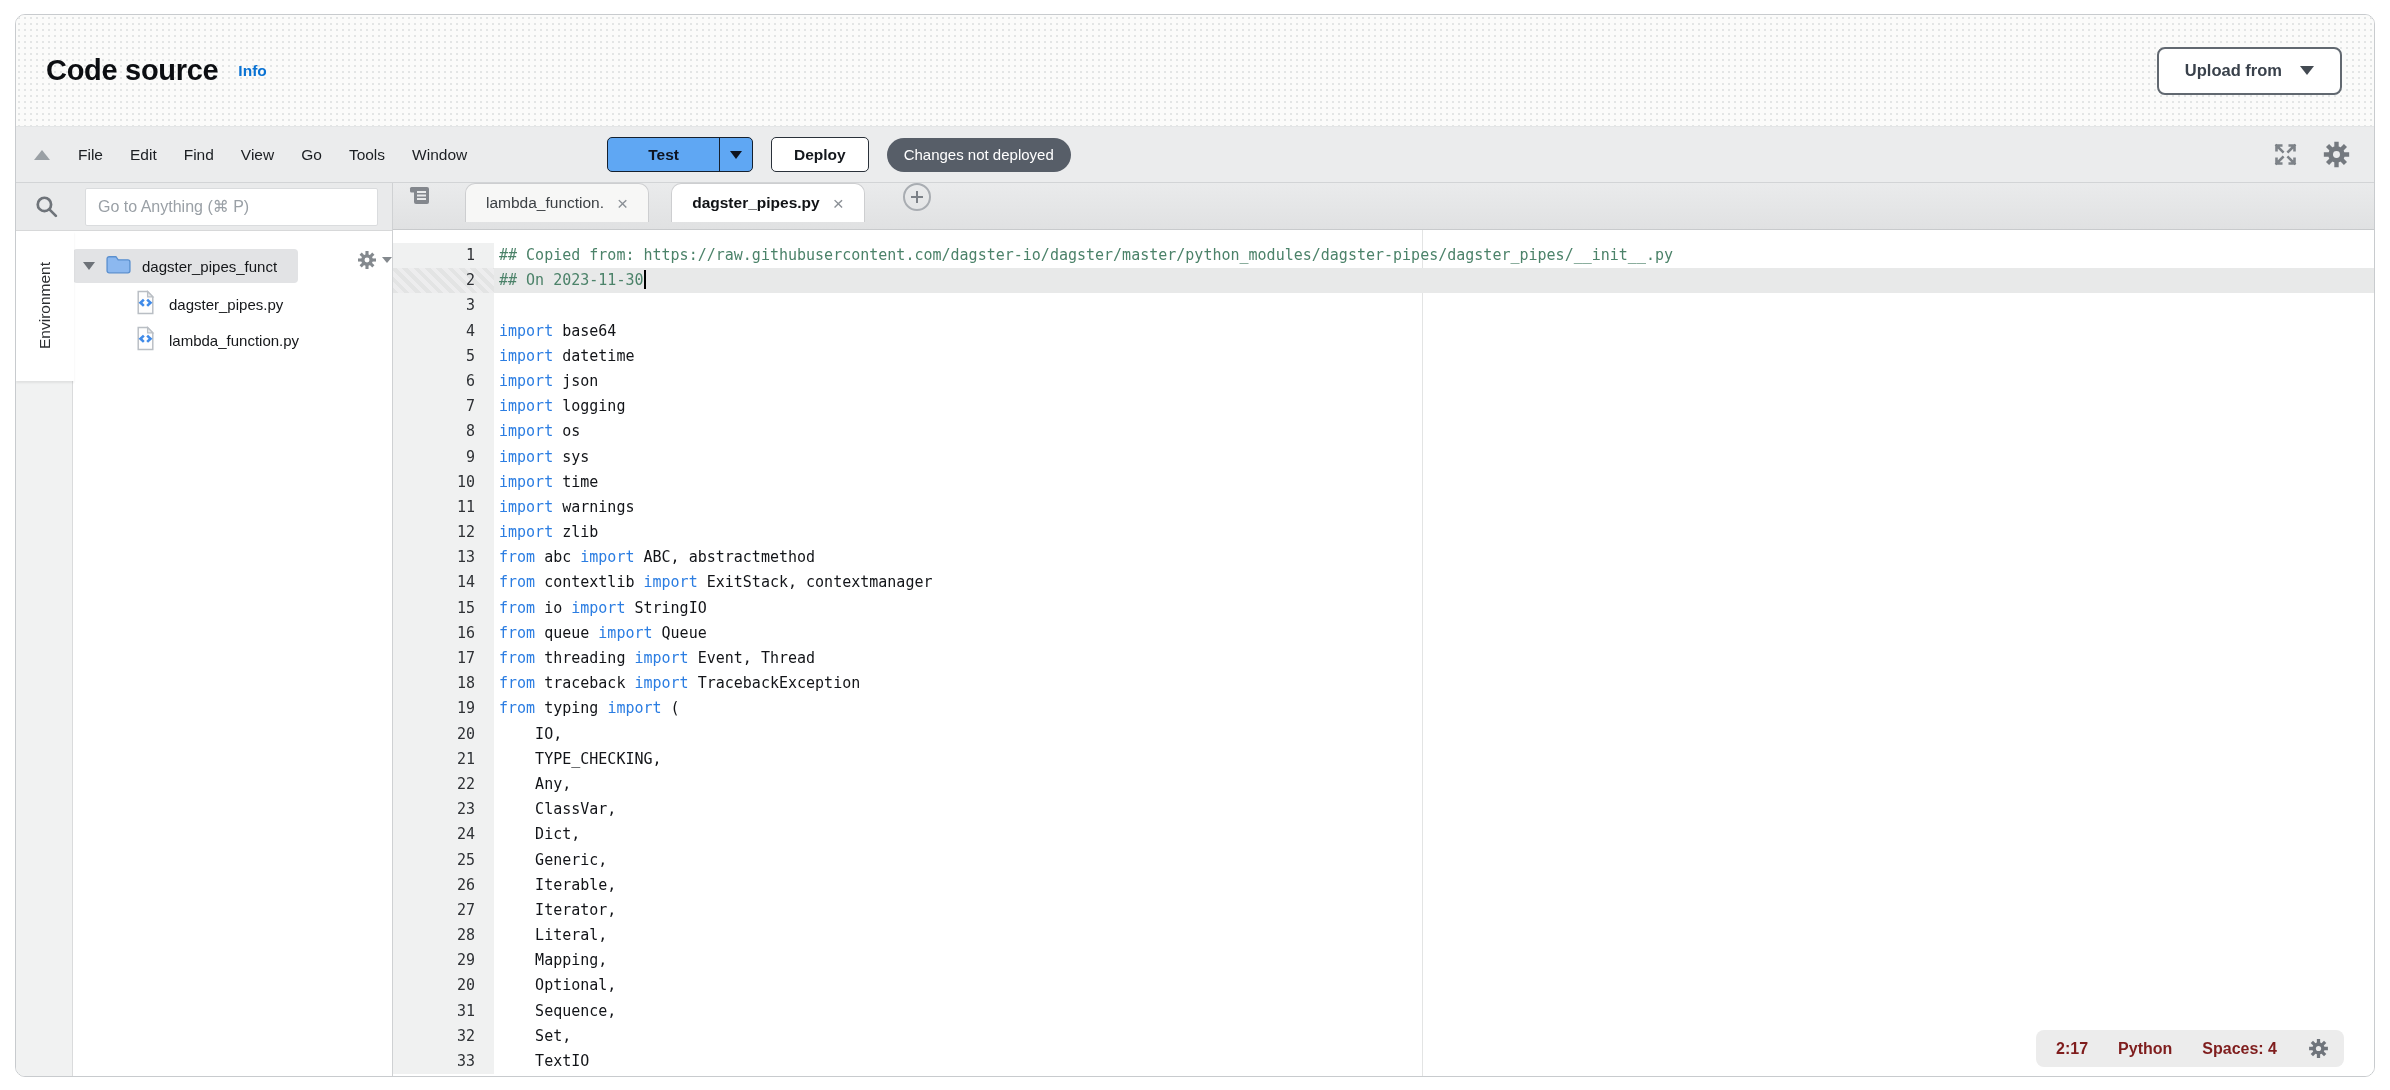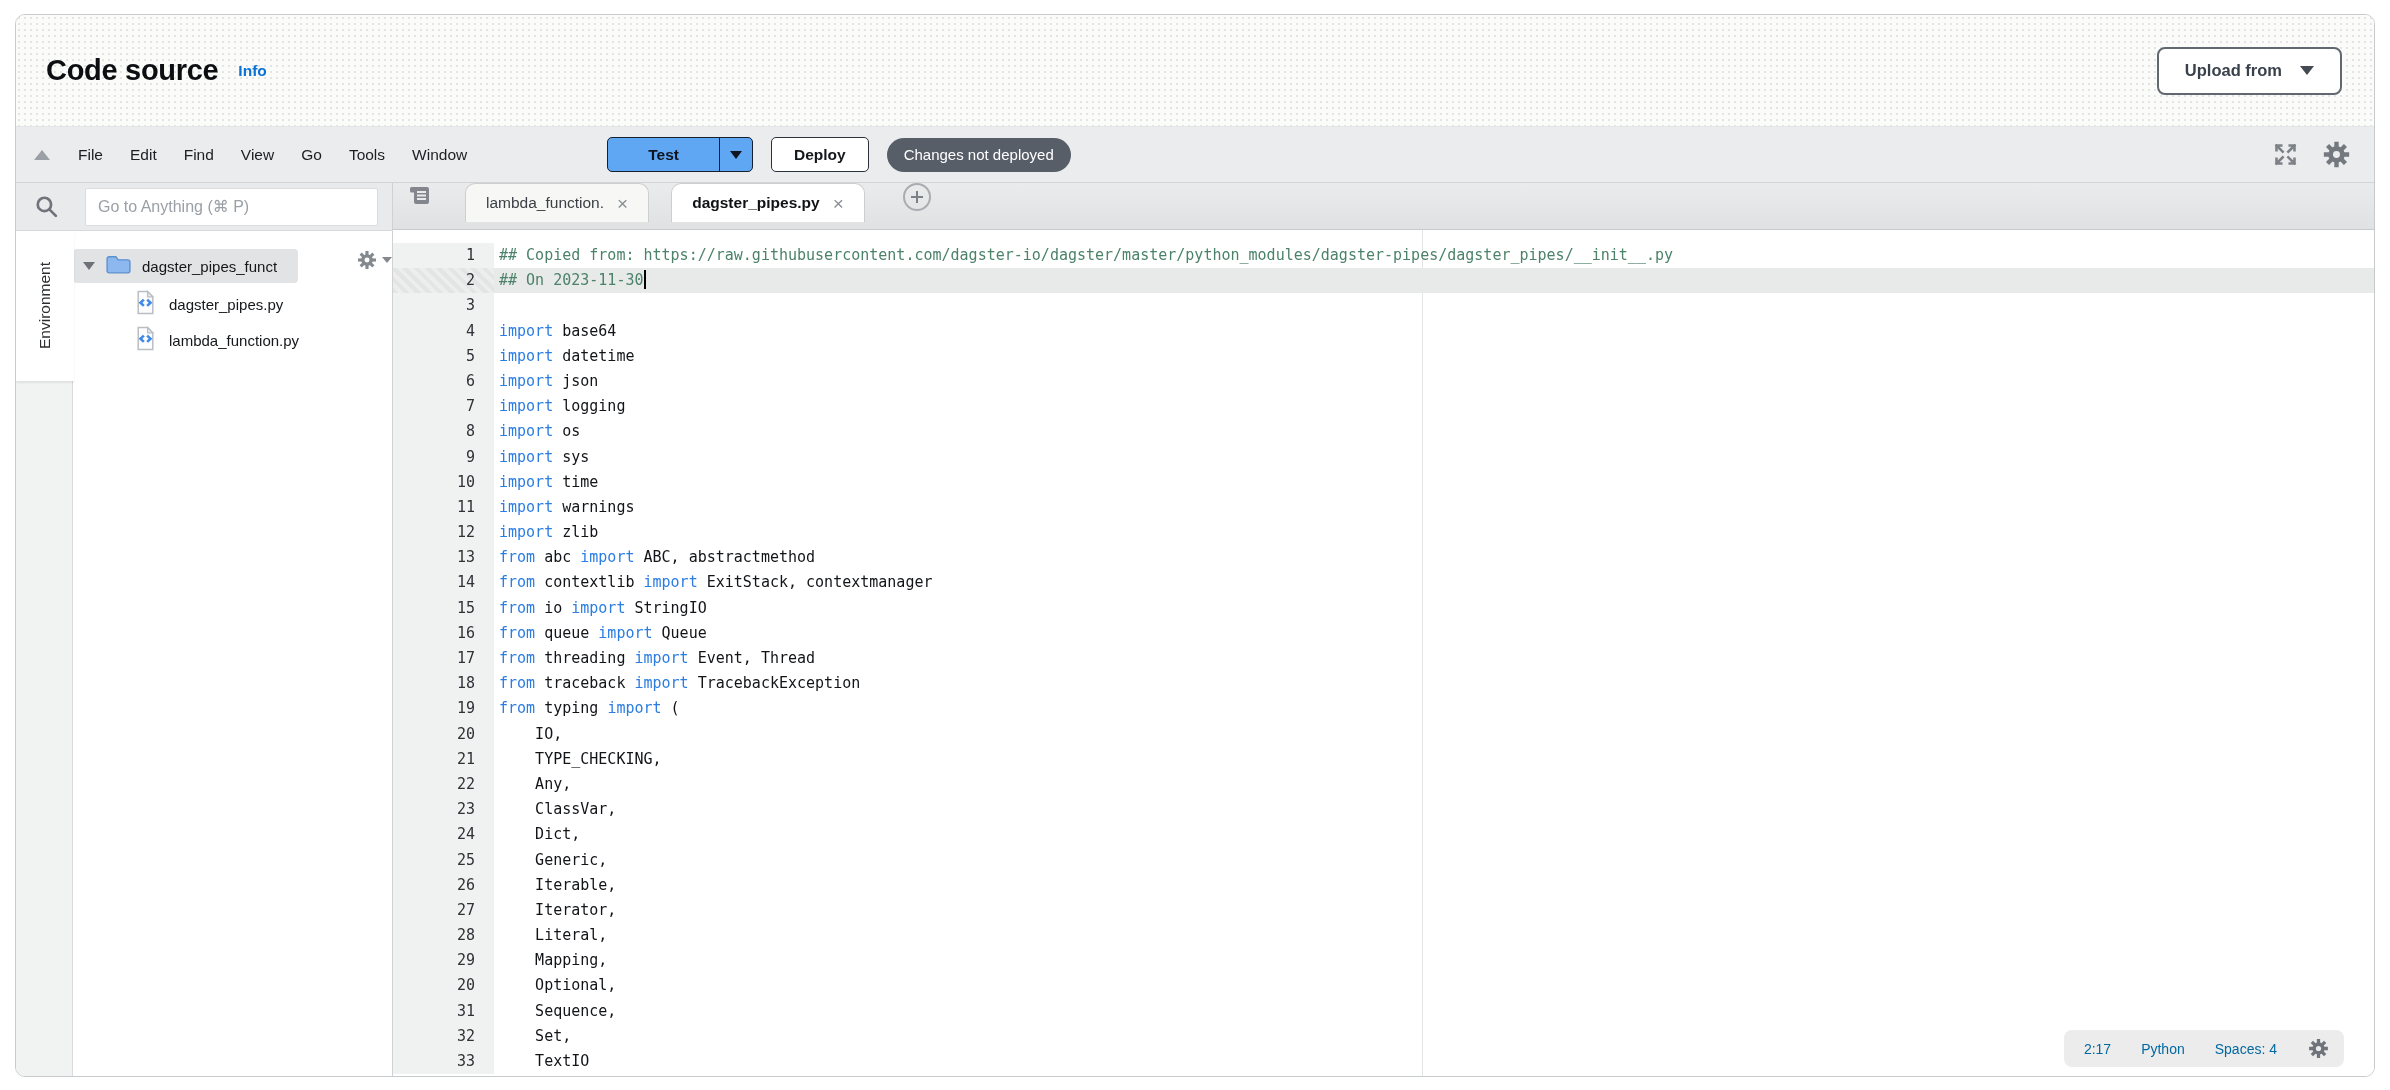--- a/index.html
+++ b/index.html
@@ -132,21 +132,21 @@
   .code { flex:1; white-space:pre; padding-left:5px; color:var(--plain); }
   .line.active .code { background:#e8e9e9; }
   .line.active .gut { background:repeating-linear-gradient(45deg,#e3e4e4 0 4px,#ededee 4px 8px); }
   .tok-c { color:var(--comment); }
   .tok-k { color:var(--keyword); }
   .cursor { display:inline-block; width:2px; height:19px; background:#000; vertical-align:-4px; }
   .status-pill {
     position:absolute; right:30px; bottom:9px; height:37px; background:#ececec; border-radius:8px;
     display:flex; align-items:center; gap:30px; padding:0 14px 0 20px; z-index:3;
   }
-  .status-item { font-size:14px; font-weight:400; color:#0369a1; cursor:pointer; }
+  .status-item { font-size:16px; font-weight:700; color:#7f1d1d; cursor:pointer; }
 </style>
 </head>
 <body>
 
 <div class="card">
 
   <div class="header">
     <span class="page-title">Code source</span>
     <span class="info-link">Info</span>
     <button class="upload-btn">

